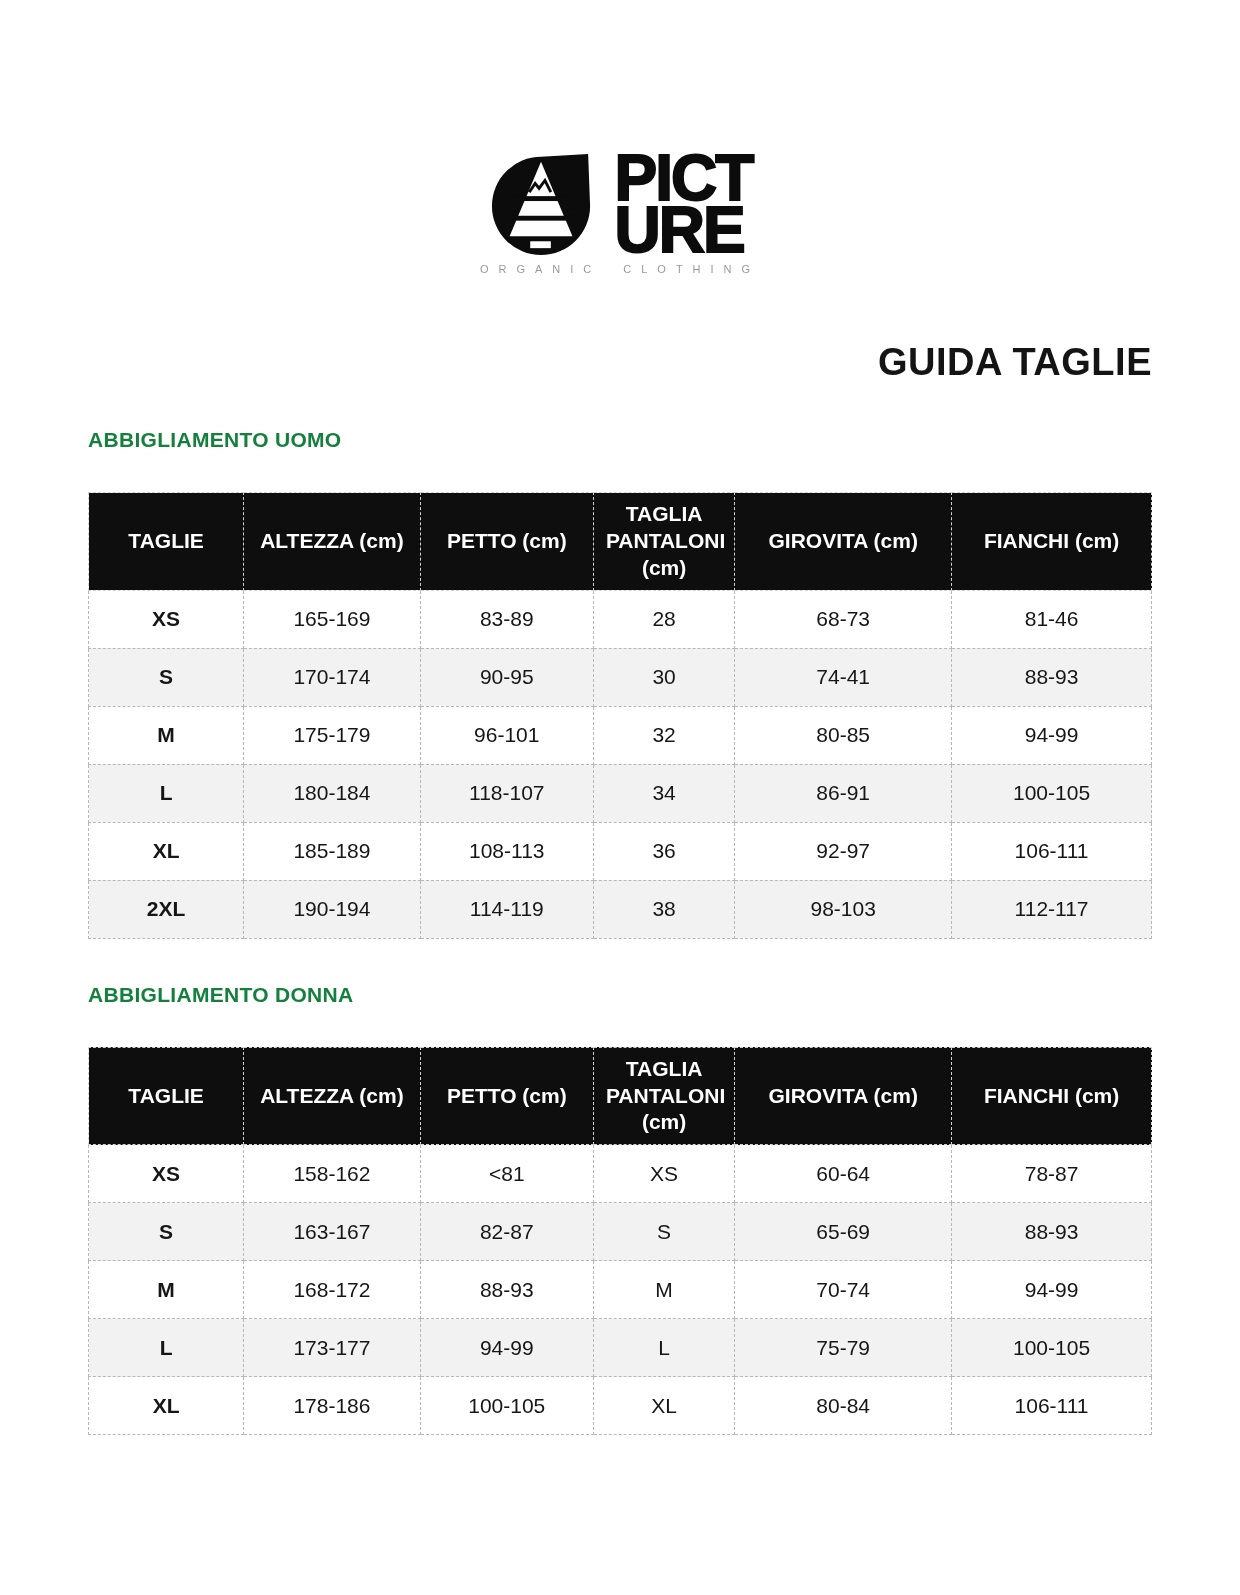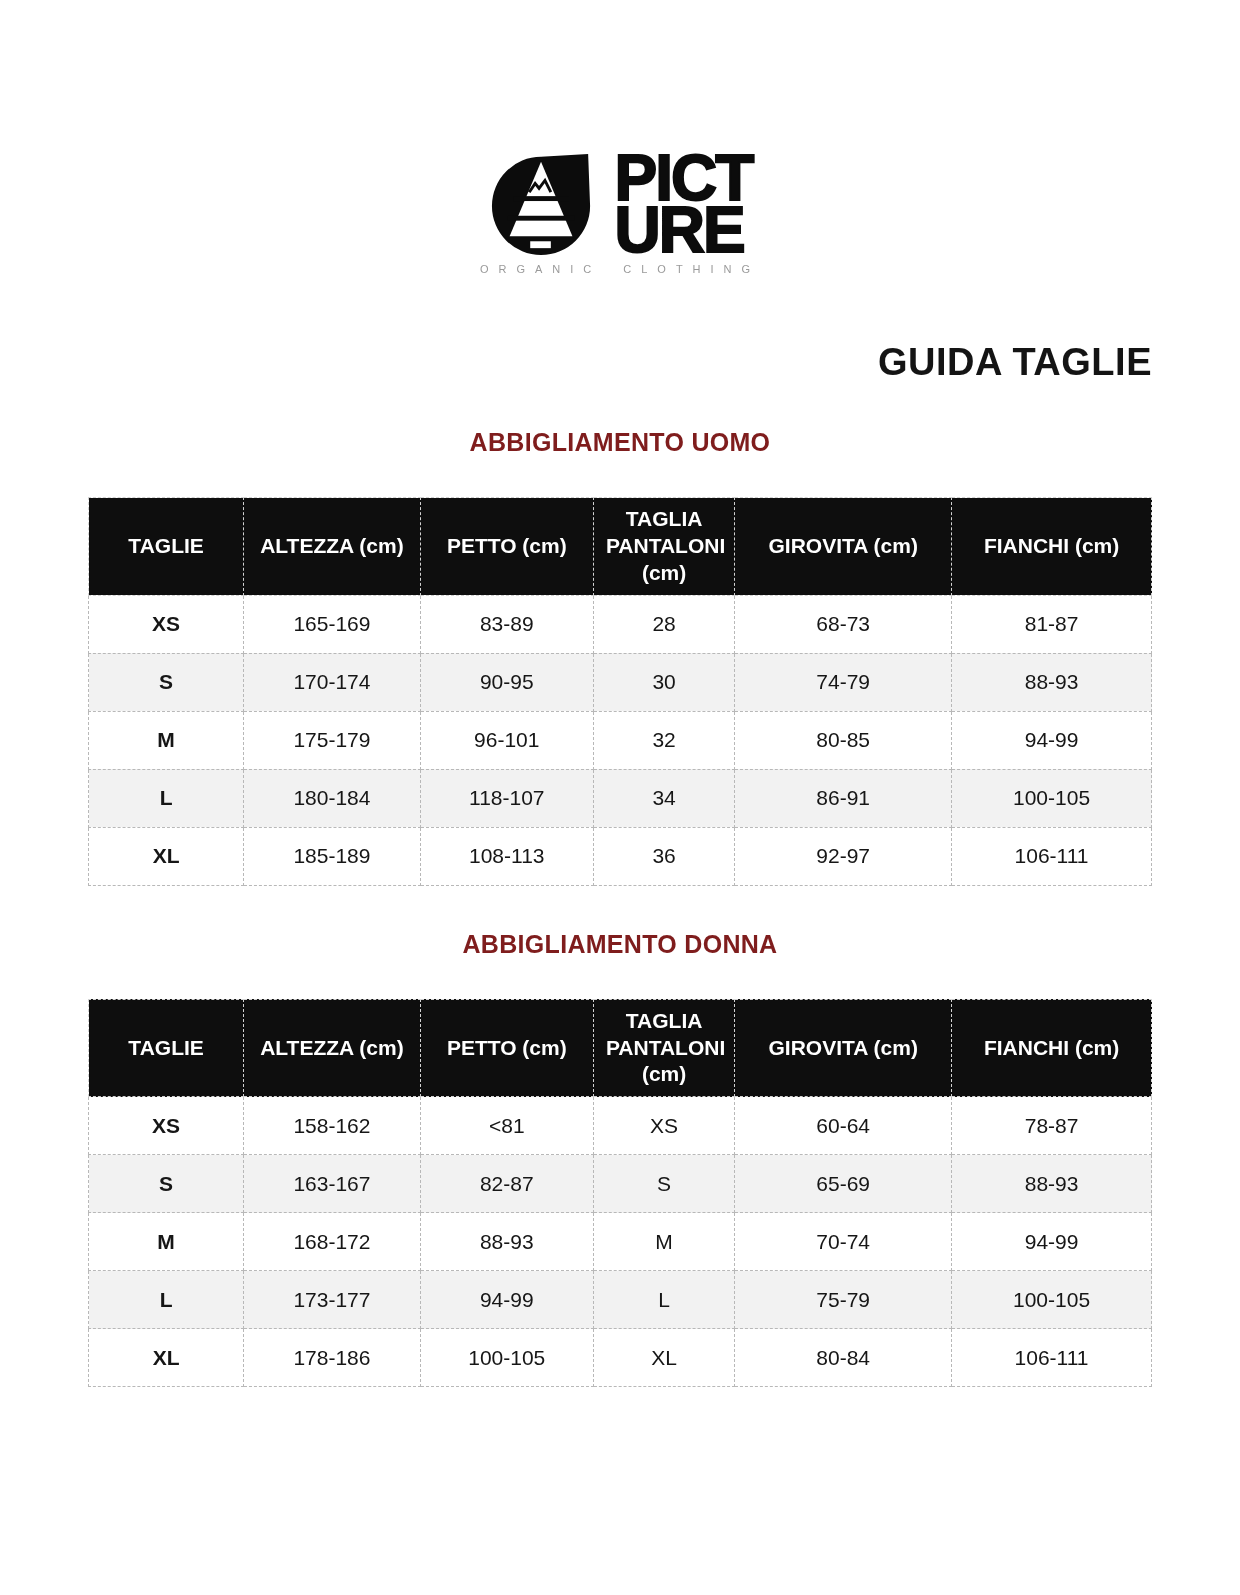--- a/index.html
+++ b/index.html
@@ -53,25 +53,24 @@
     margin-bottom: 16px;
     text-align: right;
     font-size: 38px;
     font-weight: 700;
     letter-spacing: 0.5px;
     color: #141414;
   }
   h2.section-title {
     margin-top: 44px;
     margin-bottom: 40px;
-    text-align: center;
-    font-size: 25px;
+    font-size: 21px;
     font-weight: 700;
     letter-spacing: 0.3px;
-    color: #7f1d1d;
+    color: #15803d;
   }
 
   
   table.size-table {
     width: 100%;
     border-collapse: collapse;
     table-layout: fixed;
   }
   table.size-table th {
     background: #0e0e0e;
@@ -150,28 +149,28 @@
             <th>FIANCHI (cm)</th>
           </tr>
       </thead>
       <tbody>
           <tr>
             <td>XS</td>
             <td>165-169</td>
             <td>83-89</td>
             <td>28</td>
             <td>68-73</td>
-            <td>81-87</td>
+            <td>81-46</td>
           </tr>
           <tr>
             <td>S</td>
             <td>170-174</td>
             <td>90-95</td>
             <td>30</td>
-            <td>74-79</td>
+            <td>74-41</td>
             <td>88-93</td>
           </tr>
           <tr>
             <td>M</td>
             <td>175-179</td>
             <td>96-101</td>
             <td>32</td>
             <td>80-85</td>
             <td>94-99</td>
           </tr>
@@ -183,20 +182,28 @@
             <td>86-91</td>
             <td>100-105</td>
           </tr>
           <tr>
             <td>XL</td>
             <td>185-189</td>
             <td>108-113</td>
             <td>36</td>
             <td>92-97</td>
             <td>106-111</td>
+          </tr>
+          <tr>
+            <td>2XL</td>
+            <td>190-194</td>
+            <td>114-119</td>
+            <td>38</td>
+            <td>98-103</td>
+            <td>112-117</td>
           </tr>
         </tbody>
     </table>
   </section>
 
   <section>
     <h2 class="section-title">ABBIGLIAMENTO DONNA</h2>
     <table class="size-table">
       <colgroup>
         <col style="width:14.6%">

